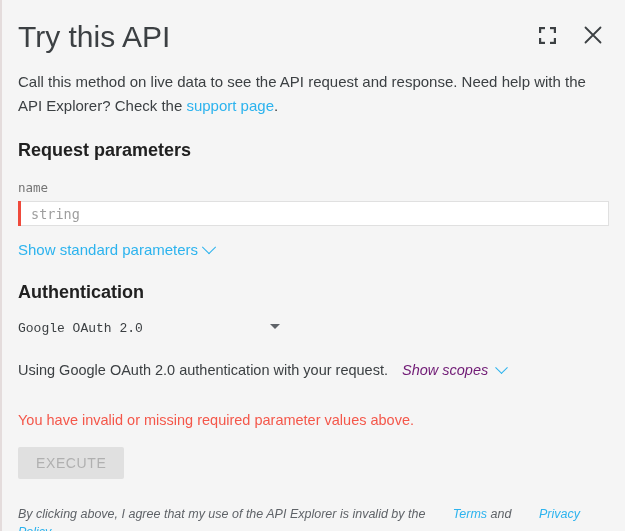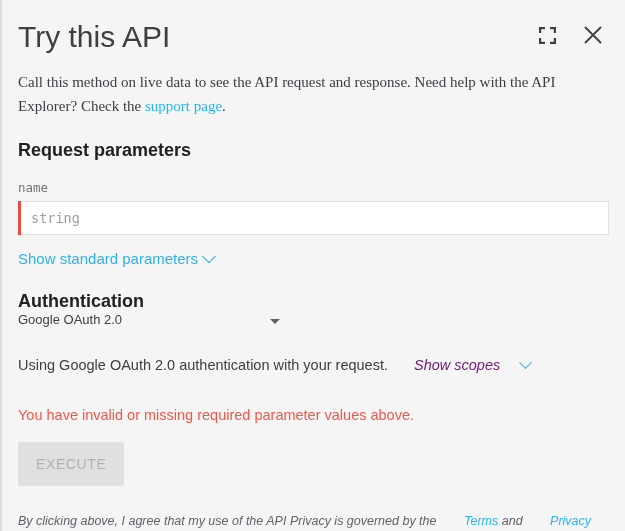--- a/index.html
+++ b/index.html
@@ -67,21 +67,20 @@
   .body {
     padding: 0 16px;
   }
 
   .intro {
     font-size: 15px;
     line-height: 24px;
     color: #3c4043;
     margin: 0 0 4px 0;
     max-width: 600px;
-    font-family: Liberation Serif, serif;
   }
 
   a.link {
     color: #2cb3ee;
     text-decoration: none;
     cursor: pointer;
   }
 
   .section-heading {
     font-size: 18px;
@@ -94,21 +93,21 @@
   .field-label {
     font-family: "DejaVu Sans Mono", "Liberation Mono", monospace;
     font-size: 12.5px;
     color: #757575;
     margin: 20px 0 5px 0;
     line-height: 16px;
   }
 
   .input-wrap {
     position: relative;
-    height: 34px;
+    height: 25px;
     background: #ffffff;
     border: 1px solid #e0e0e0;
     border-left: none;
     box-sizing: border-box;
     display: flex;
     align-items: center;
   }
   .input-wrap::before {
     content: "";
     position: absolute;
@@ -151,24 +150,26 @@
     height: 9px;
     border-right: 1.6px solid #2cb3ee;
     border-bottom: 1.6px solid #2cb3ee;
     transform: rotate(45deg) translate(-2px, -2px);
   }
 
   
   .select-row {
     position: relative;
     width: 262px;
+    margin-top: 14px;
     height: 22px;
     display: flex;
-    align-items: flex-start;
-    cursor: pointer;
+    align-items: flex-end;
+    cursor: pointer;
+    font-family: Liberation Mono, monospace;
   }
   .select-value {
     font-size: 13px;
     color: #3c4043;
     line-height: 18px;
   }
   .select-arrow {
     position: absolute;
     right: 0;
     top: 8px;
@@ -180,21 +181,21 @@
   }
 
   .auth-note {
     font-size: 14.5px;
     color: #3c4043;
     margin: 22px 0 0 0;
     line-height: 20px;
     display: flex;
     align-items: center;
     flex-wrap: wrap;
-    gap: 12px;
+    gap: 0;
   }
   .auth-note .scopes-link {
     color: #701a75;
     cursor: pointer;
     margin-left: 14px;
     font-style: italic;
   }
   .scopes-chev {
     display: inline-block;
     width: 8px;
@@ -213,21 +214,21 @@
   }
 
   .execute-btn {
     margin-top: 17px;
     display: inline-block;
     background: #e0e0e0;
     color: #b0b0b0;
     border: none;
     border-radius: 2px;
     padding: 0 18px;
-    height: 44px;
+    height: 32px;
     line-height: 32px;
     font-size: 14px;
     font-weight: 500;
     letter-spacing: 0.6px;
     font-family: "Liberation Sans", sans-serif;
     cursor: default;
   }
 
   .footer-note {
     margin-top: 26px;
@@ -301,16 +302,16 @@
     <p class="auth-note">
       <span>Using Google OAuth 2.0 authentication with your request.</span>
       <span class="scopes-link">Show scopes</span>
       <span class="scopes-chev"></span>
     </p>
 
     <p class="error-msg">You have invalid or missing required parameter values above.</p>
 
     <button class="execute-btn" disabled="">EXECUTE</button>
 
-    <p class="footer-note"><span>By clicking above, I agree that my use of the API Privacy is governed by the </span><a>Terms</a><span> and </span><a>Privacy Policy</a><span>.</span></p>
+    <p class="footer-note"><span>By clicking above, I agree that my use of the API Explorer is invalid by the </span><a>Terms</a><span> and </span><a>Privacy Policy</a><span>.</span></p>
 
   </div>
 </div>
 
 </body></html>

